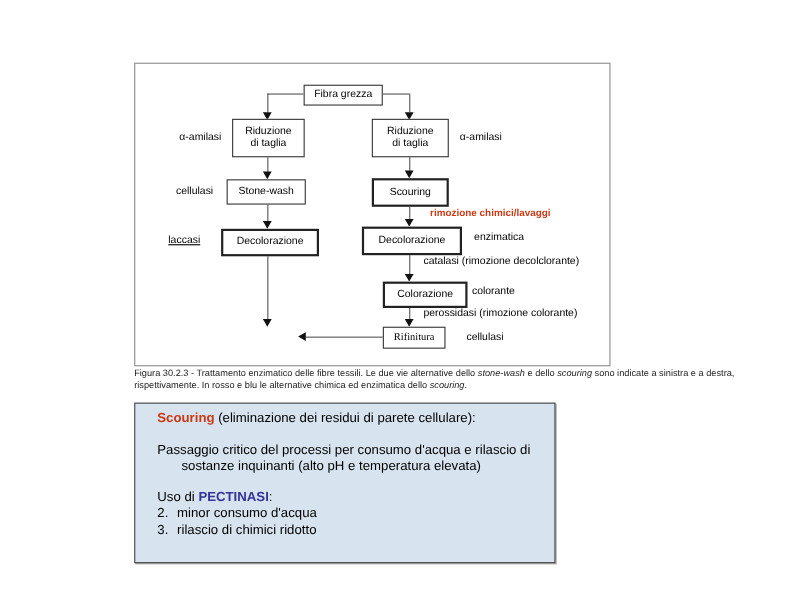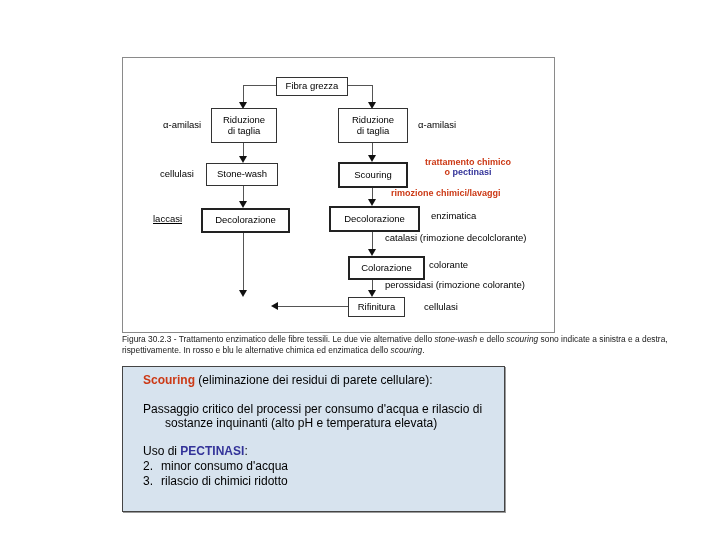--- a/index.html
+++ b/index.html
@@ -98,39 +98,35 @@
     </div>
 
     <div class="node bold" style="left:206px;top:148px;width:87px;height:22px;">
       <span>Decolorazione</span>
     </div>
 
     <div class="node bold" style="left:215px;top:198px;width:73px;height:20px;margin-left:10px;">
       <span>Colorazione</span>
     </div>
 
-    <div class="node" style="left:225px;top:239px;width:55px;height:18px;">
+    <div class="node" style="left:225px;top:239px;width:55px;height:18px;font-family:Liberation Serif, serif;">
       <span>Rifinitura</span>
     </div>
 
 
     <div class="lbl" style="left:40px;top:61px;">α-amilasi</div>
     <div class="lbl" style="left:295px;top:61px;">α-amilasi</div>
     <div class="lbl" style="left:37px;top:110px;">cellulasi</div>
     <div class="lbl" style="left:30px;top:155px;text-decoration:underline;">laccasi</div>
     <div class="lbl" style="left:308px;top:152px;">enzimatica</div>
     <div class="lbl" style="left:262px;top:174px;">catalasi (rimozione decolclorante)</div>
     <div class="lbl" style="left:306px;top:201px;">colorante</div>
     <div class="lbl" style="left:262px;top:221px;">perossidasi (rimozione colorante)</div>
     <div class="lbl" style="left:301px;top:243px;">cellulasi</div>
 
-    <div class="note" style="left:290px;top:99px;width:110px;text-align:center;">
-      <span>trattamento chimico</span><br>
-      <span>o </span><span class="blue">pectinasi</span>
-    </div>
     <div class="note" style="left:268px;top:130px;">rimozione chimici/lavaggi</div>
   </div>
 
   <div class="caption">
     <span>Figura 30.2.3 - Trattamento enzimatico delle fibre tessili. Le due vie alternative dello </span><span class="it">stone-wash</span><span> e dello </span><span class="it">scouring</span><span> sono indicate a sinistra e a destra, rispettivamente. In rosso e blu le alternative chimica ed enzimatica dello </span><span class="it">scouring</span><span>.</span>
   </div>
 
   <div class="infobox">
     <div>
       <span class="red">Scouring</span><span> (eliminazione dei residui di parete cellulare):</span>

